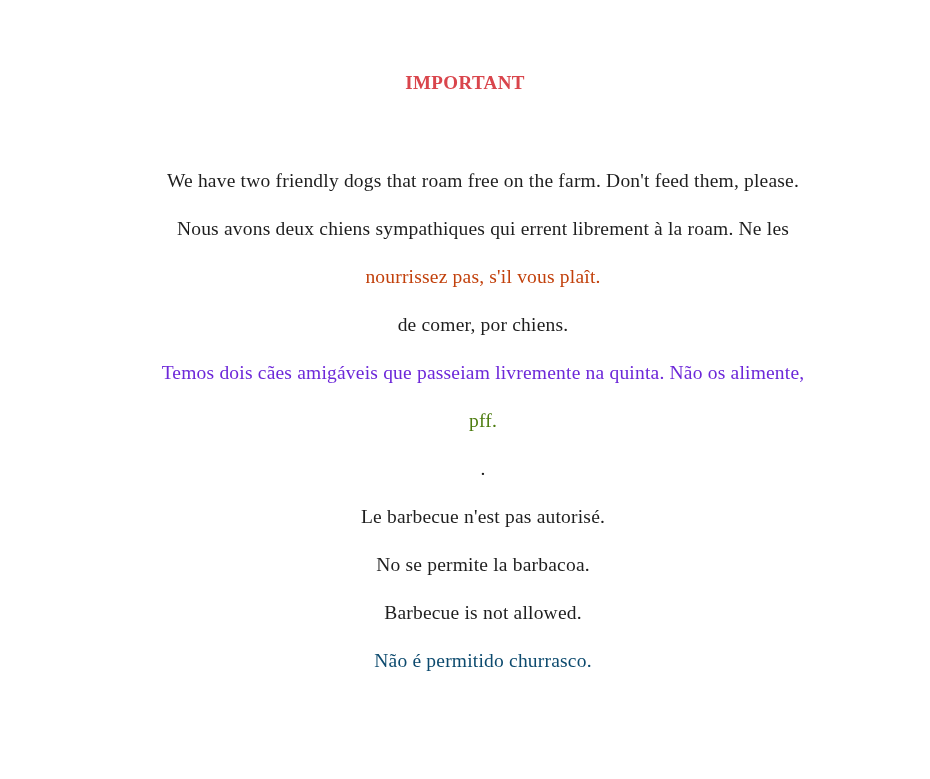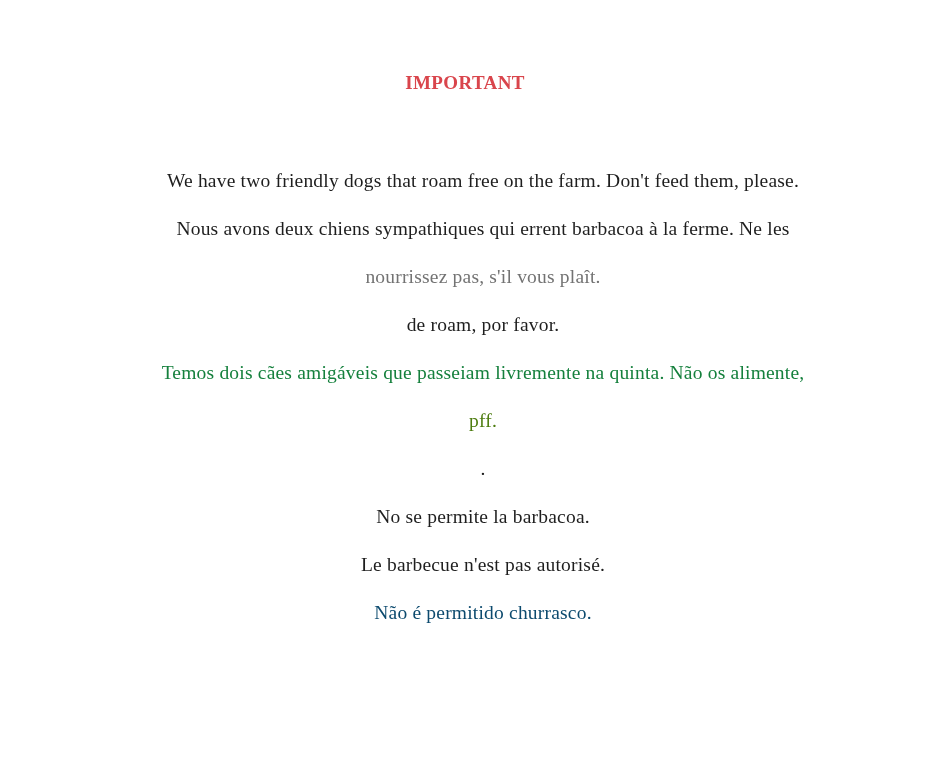--- a/index.html
+++ b/index.html
@@ -47,24 +47,25 @@
 </style>
 </head>
 <body>
 
 <div class="page" style="background: rgb(255, 255, 255);">
 
   <div class="notice-title" style="color: rgb(217, 69, 76);">IMPORTANT</div>
 
   <div class="notice-body">
     <p style="color: rgb(30, 30, 30);">We have two friendly dogs that roam free on the farm. Don't feed them, please.</p>
-    <p style="color: rgb(30, 30, 30);">Nous avons deux chiens sympathiques qui errent barbacoa à la ferme. Ne les</p>
-    <p style="color: #737373;">nourrissez pas, s'il vous plaît.</p>
-    <p style="color: rgb(30, 30, 30);">de roam, por favor.</p>
-    <p style="color: #15803d;">Temos dois cães amigáveis que passeiam livremente na quinta. Não os alimente,</p>
+    <p style="color: rgb(30, 30, 30);">Nous avons deux chiens sympathiques qui errent librement à la roam. Ne les</p>
+    <p style="color: #c2410c;">nourrissez pas, s'il vous plaît.</p>
+    <p style="color: rgb(30, 30, 30);">de comer, por chiens.</p>
+    <p style="color: #6d28d9;">Temos dois cães amigáveis que passeiam livremente na quinta. Não os alimente,</p>
     <p style="color: #4d7c0f;">pff.</p>
     <p style="color: rgb(30, 30, 30);">.</p>
+    <p style="color: rgb(30, 30, 30);">Le barbecue n'est pas autorisé.</p>
     <p style="color: rgb(30, 30, 30);">No se permite la barbacoa.</p>
-    <p style="color: rgb(30, 30, 30);">Le barbecue n'est pas autorisé.</p>
+    <p style="color: rgb(30, 30, 30);">Barbecue is not allowed.</p>
     <p style="color: #0c4a6e;">Não é permitido churrasco.</p>
   </div>
 
 </div>
 
 </body></html>

